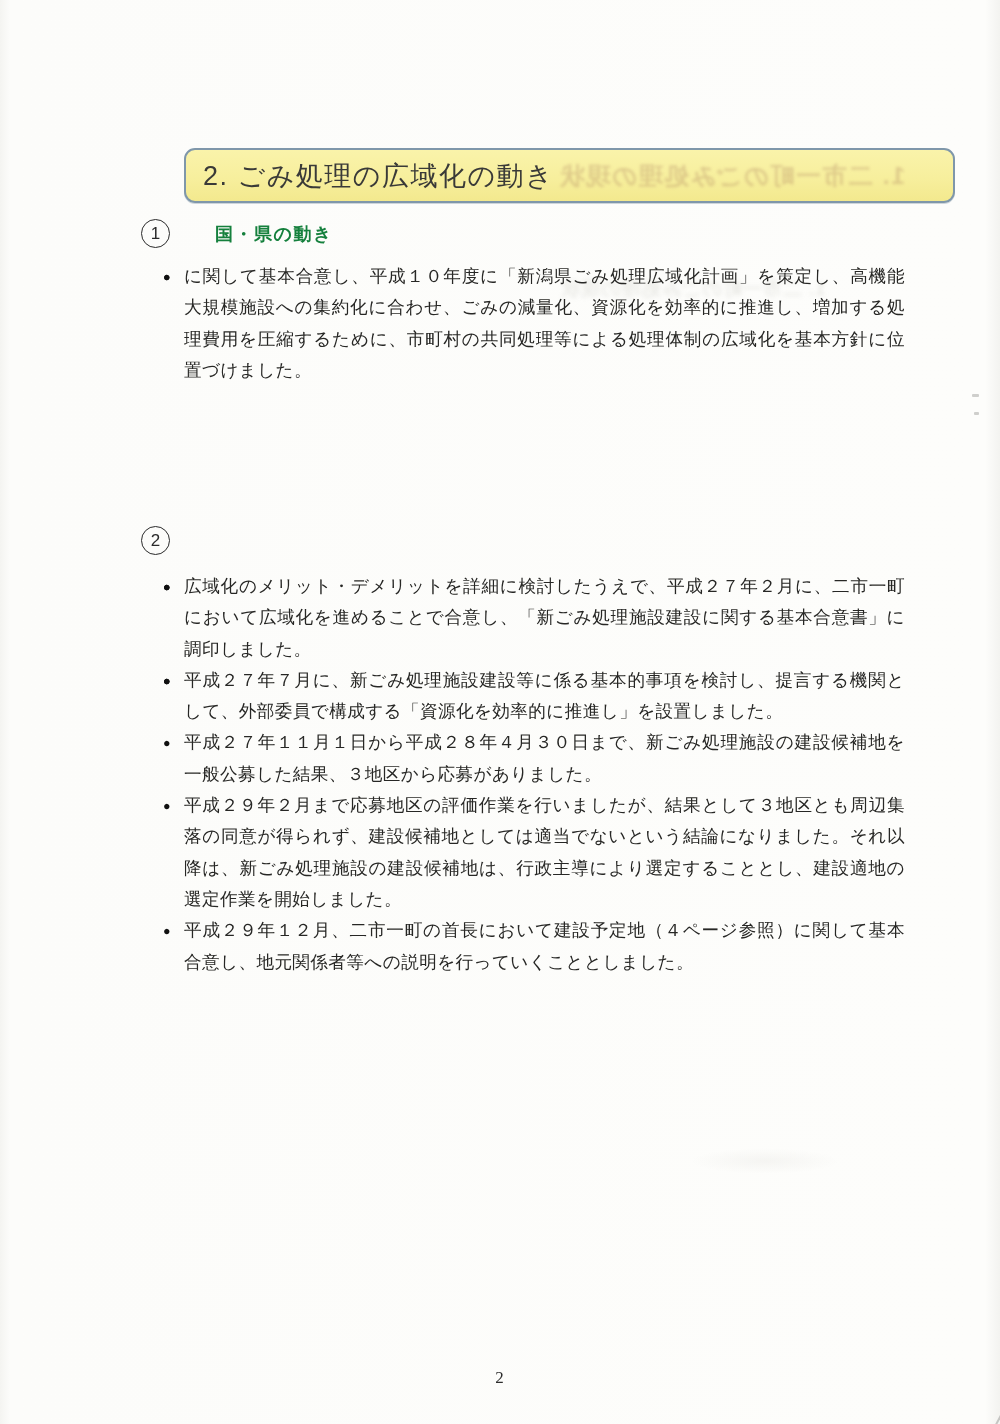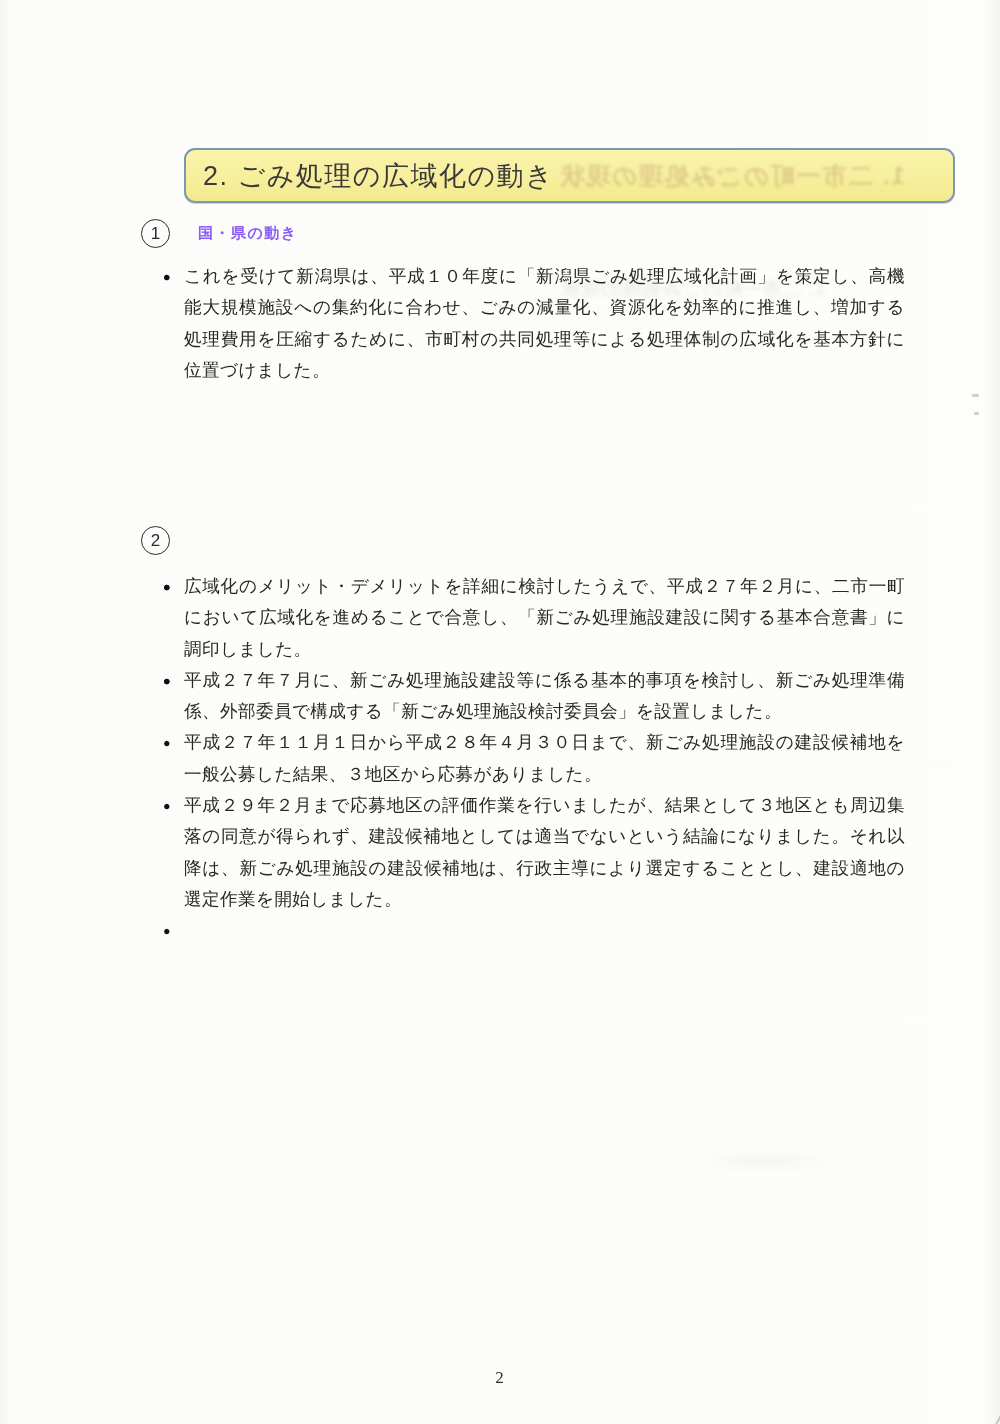--- a/index.html
+++ b/index.html
@@ -36,23 +36,23 @@
   
   .sec-head{position:absolute;left:141px;display:flex;align-items:center;}
   .sec-head.s1{top:219px;}
   .sec-head.s2{top:526px;}
   .circ{
     width:27px;height:27px;border:1.9px solid #2a2a2a;border-radius:50%;
     display:inline-flex;align-items:center;justify-content:center;flex:0 0 auto;
     font-family:"Liberation Sans","DejaVu Sans",sans-serif;font-size:17px;color:#2a2a2a;
   }
   .sec-label{
-    margin-left:28px;
+    margin-left:45px;
     font-family:"Liberation Sans","DejaVu Sans",sans-serif;
-    font-size:15px;font-weight:700;color:#8b5cf6;letter-spacing:1.5px;
+    font-size:18px;font-weight:700;color:#15803d;letter-spacing:1.5px;
   }
 
   
   ul.blist{
     list-style:none;margin:0;padding:0;
     position:absolute;left:163px;width:742px;
   }
   ul.blist.l1{top:261px;}
   ul.blist.l2{top:571px;}
   ul.blist li{
@@ -98,21 +98,21 @@
     <span class="circ">1</span>
     <span class="sec-label">国・県の動き</span>
   </div>
 
   <ul class="blist l1">
     <li>
       <span class="bmark">●</span>
     </li>
     <li>
       <span class="bmark">●</span>
-      <span>これを受けて新潟県は、平成１０年度に「新潟県ごみ処理広域化計画」を策定し、高機能大規模施設への集約化に合わせ、ごみの減量化、資源化を効率的に推進し、増加する処理費用を圧縮するために、市町村の共同処理等による処理体制の広域化を基本方針に位置づけました。</span>
+      <span>に関して基本合意し、平成１０年度に「新潟県ごみ処理広域化計画」を策定し、高機能大規模施設への集約化に合わせ、ごみの減量化、資源化を効率的に推進し、増加する処理費用を圧縮するために、市町村の共同処理等による処理体制の広域化を基本方針に位置づけました。</span>
     </li>
   </ul>
 
   <div class="sec-head s2">
     <span class="circ">2</span>
   </div>
 
   <ul class="blist l2">
     <li>
       <span class="bmark">●</span>
@@ -125,32 +125,33 @@
       <span>広域化のメリット・デメリットを詳細に検討したうえで、平成２７年２月に、二市一町において広域化を進めることで合意し、「新ごみ処理施設建設に関する基本合意書」に調印しました。</span>
     </li>
     <li>
       <span class="bmark">●</span>
     </li>
     <li>
       <span class="bmark">●</span>
     </li>
     <li>
       <span class="bmark">●</span>
-      <span>平成２７年７月に、新ごみ処理施設建設等に係る基本的事項を検討し、新ごみ処理準備係、外部委員で構成する「新ごみ処理施設検討委員会」を設置しました。</span>
+      <span>平成２７年７月に、新ごみ処理施設建設等に係る基本的事項を検討し、提言する機関として、外部委員で構成する「資源化を効率的に推進し」を設置しました。</span>
     </li>
     <li>
       <span class="bmark">●</span>
       <span>平成２７年１１月１日から平成２８年４月３０日まで、新ごみ処理施設の建設候補地を一般公募した結果、３地区から応募がありました。</span>
     </li>
     <li>
       <span class="bmark">●</span>
       <span>平成２９年２月まで応募地区の評価作業を行いましたが、結果として３地区とも周辺集落の同意が得られず、建設候補地としては適当でないという結論になりました。それ以降は、新ごみ処理施設の建設候補地は、行政主導により選定することとし、建設適地の選定作業を開始しました。</span>
     </li>
     <li>
       <span class="bmark">●</span>
+      <span>平成２９年１２月、二市一町の首長において建設予定地（４ページ参照）に関して基本合意し、地元関係者等への説明を行っていくこととしました。</span>
     </li>
   </ul>
 
   <div class="pagenum">2</div>
 
   <div class="edge-mark em1"></div>
   <div class="edge-mark em2"></div>
   <div class="corner-line"></div>
   <div class="smudge"></div>
 

